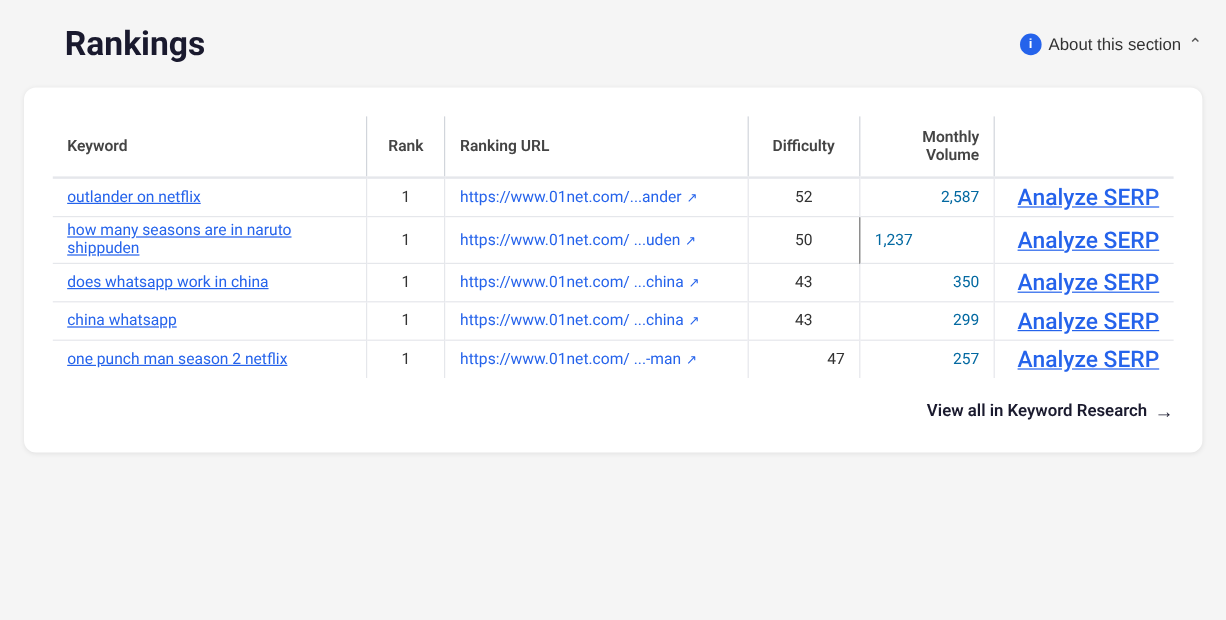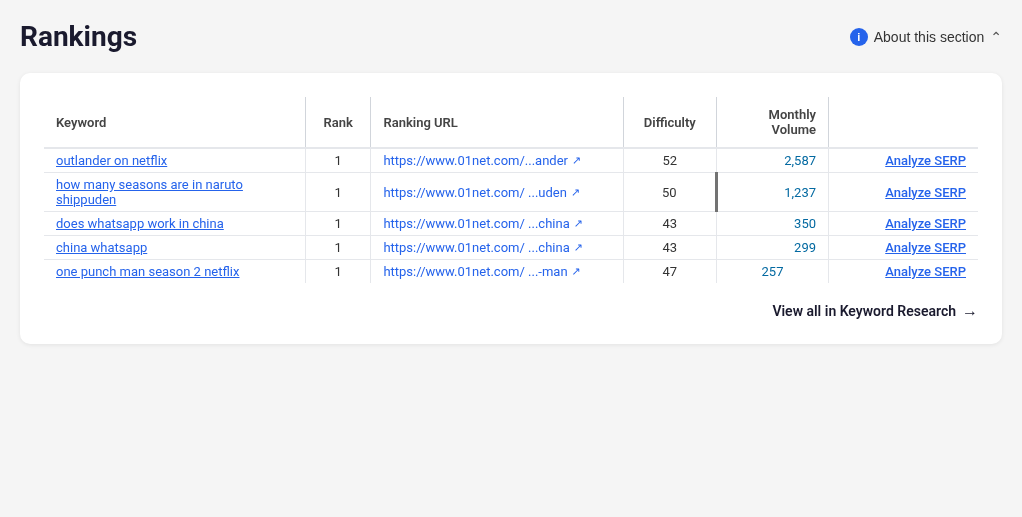--- a/index.html
+++ b/index.html
@@ -12,20 +12,21 @@
     .page-header {
       display: flex;
       align-items: center;
       justify-content: space-between;
       margin-bottom: 20px;
     }
     .page-title {
       font-size: 28px;
       font-weight: 700;
       color: #1a1a2e;
+      margin-left: 34px;
     }
     .about-section-btn {
       display: flex;
       align-items: center;
       gap: 6px;
       background: none;
       border: none;
       cursor: pointer;
       color: #333;
       font-size: 14px;
@@ -109,21 +110,21 @@
     }
     tbody tr td.volume-cell {
       text-align: right;
       color: #0369a1;
     }
     tbody tr td.analyze-cell {
       text-align: right;
     }
     tbody tr td.analyze-cell a {
       color: #2563eb;
-      font-size: 13px;
+      font-size: 19px;
       font-weight: 500;
     }
     .view-all-row {
       display: flex;
       justify-content: flex-end;
       margin-top: 18px;
     }
     .view-all-btn {
       display: flex;
       align-items: center;
@@ -210,21 +211,21 @@
         <a href="#">how many seasons are in naruto shippuden</a>
       </td>
       <td class="rank-cell" style="text-align:center; border-left:1px solid #e5e7eb;">1</td>
       <td class="url-cell" style="border-left:1px solid #e5e7eb;">
         <a href="#">
           https://www.01net.com/ ...uden
           <span class="ext-icon">↗</span>
         </a>
       </td>
       <td class="difficulty-cell" style="text-align:center; border-left:1px solid #e5e7eb;">50</td>
-      <td class="volume-cell" style="text-align:right; border-left:3px solid #737373;">1,237</td>
+      <td class="volume-cell" style="text-align:left; border-left:1px solid #737373;">1,237</td>
       <td class="analyze-cell" style="text-align:right; border-left:1px solid #e5e7eb;">
         <a href="#">Analyze SERP</a>
       </td>
     </tr>
         <tr>
       <td class="keyword-cell">
         <a href="#">does whatsapp work in china</a>
       </td>
       <td class="rank-cell" style="text-align:center; border-left:1px solid #e5e7eb;">1</td>
       <td class="url-cell" style="border-left:1px solid #e5e7eb;">
@@ -260,22 +261,22 @@
       <td class="keyword-cell">
         <a href="#">one punch man season 2 netflix</a>
       </td>
       <td class="rank-cell" style="text-align:center; border-left:1px solid #e5e7eb;">1</td>
       <td class="url-cell" style="border-left:1px solid #e5e7eb;">
         <a href="#">
           https://www.01net.com/ ...-man
           <span class="ext-icon">↗</span>
         </a>
       </td>
-      <td class="difficulty-cell" style="text-align:center; border-left:1px solid #e5e7eb;">47</td>
-      <td class="volume-cell" style="text-align:center; border-left:1px solid #e5e7eb;">257</td>
+      <td class="difficulty-cell" style="text-align:right; border-left:1px solid #e5e7eb;">47</td>
+      <td class="volume-cell" style="text-align:right; border-left:1px solid #e5e7eb;">257</td>
       <td class="analyze-cell" style="text-align:right; border-left:1px solid #e5e7eb;">
         <a href="#">Analyze SERP</a>
       </td>
     </tr>
       </tbody>
   </table>
   <div class="view-all-row">
     <a href="#" class="view-all-btn">
       <span>View all in Keyword Research</span>
       <span class="arrow-icon">→</span>

